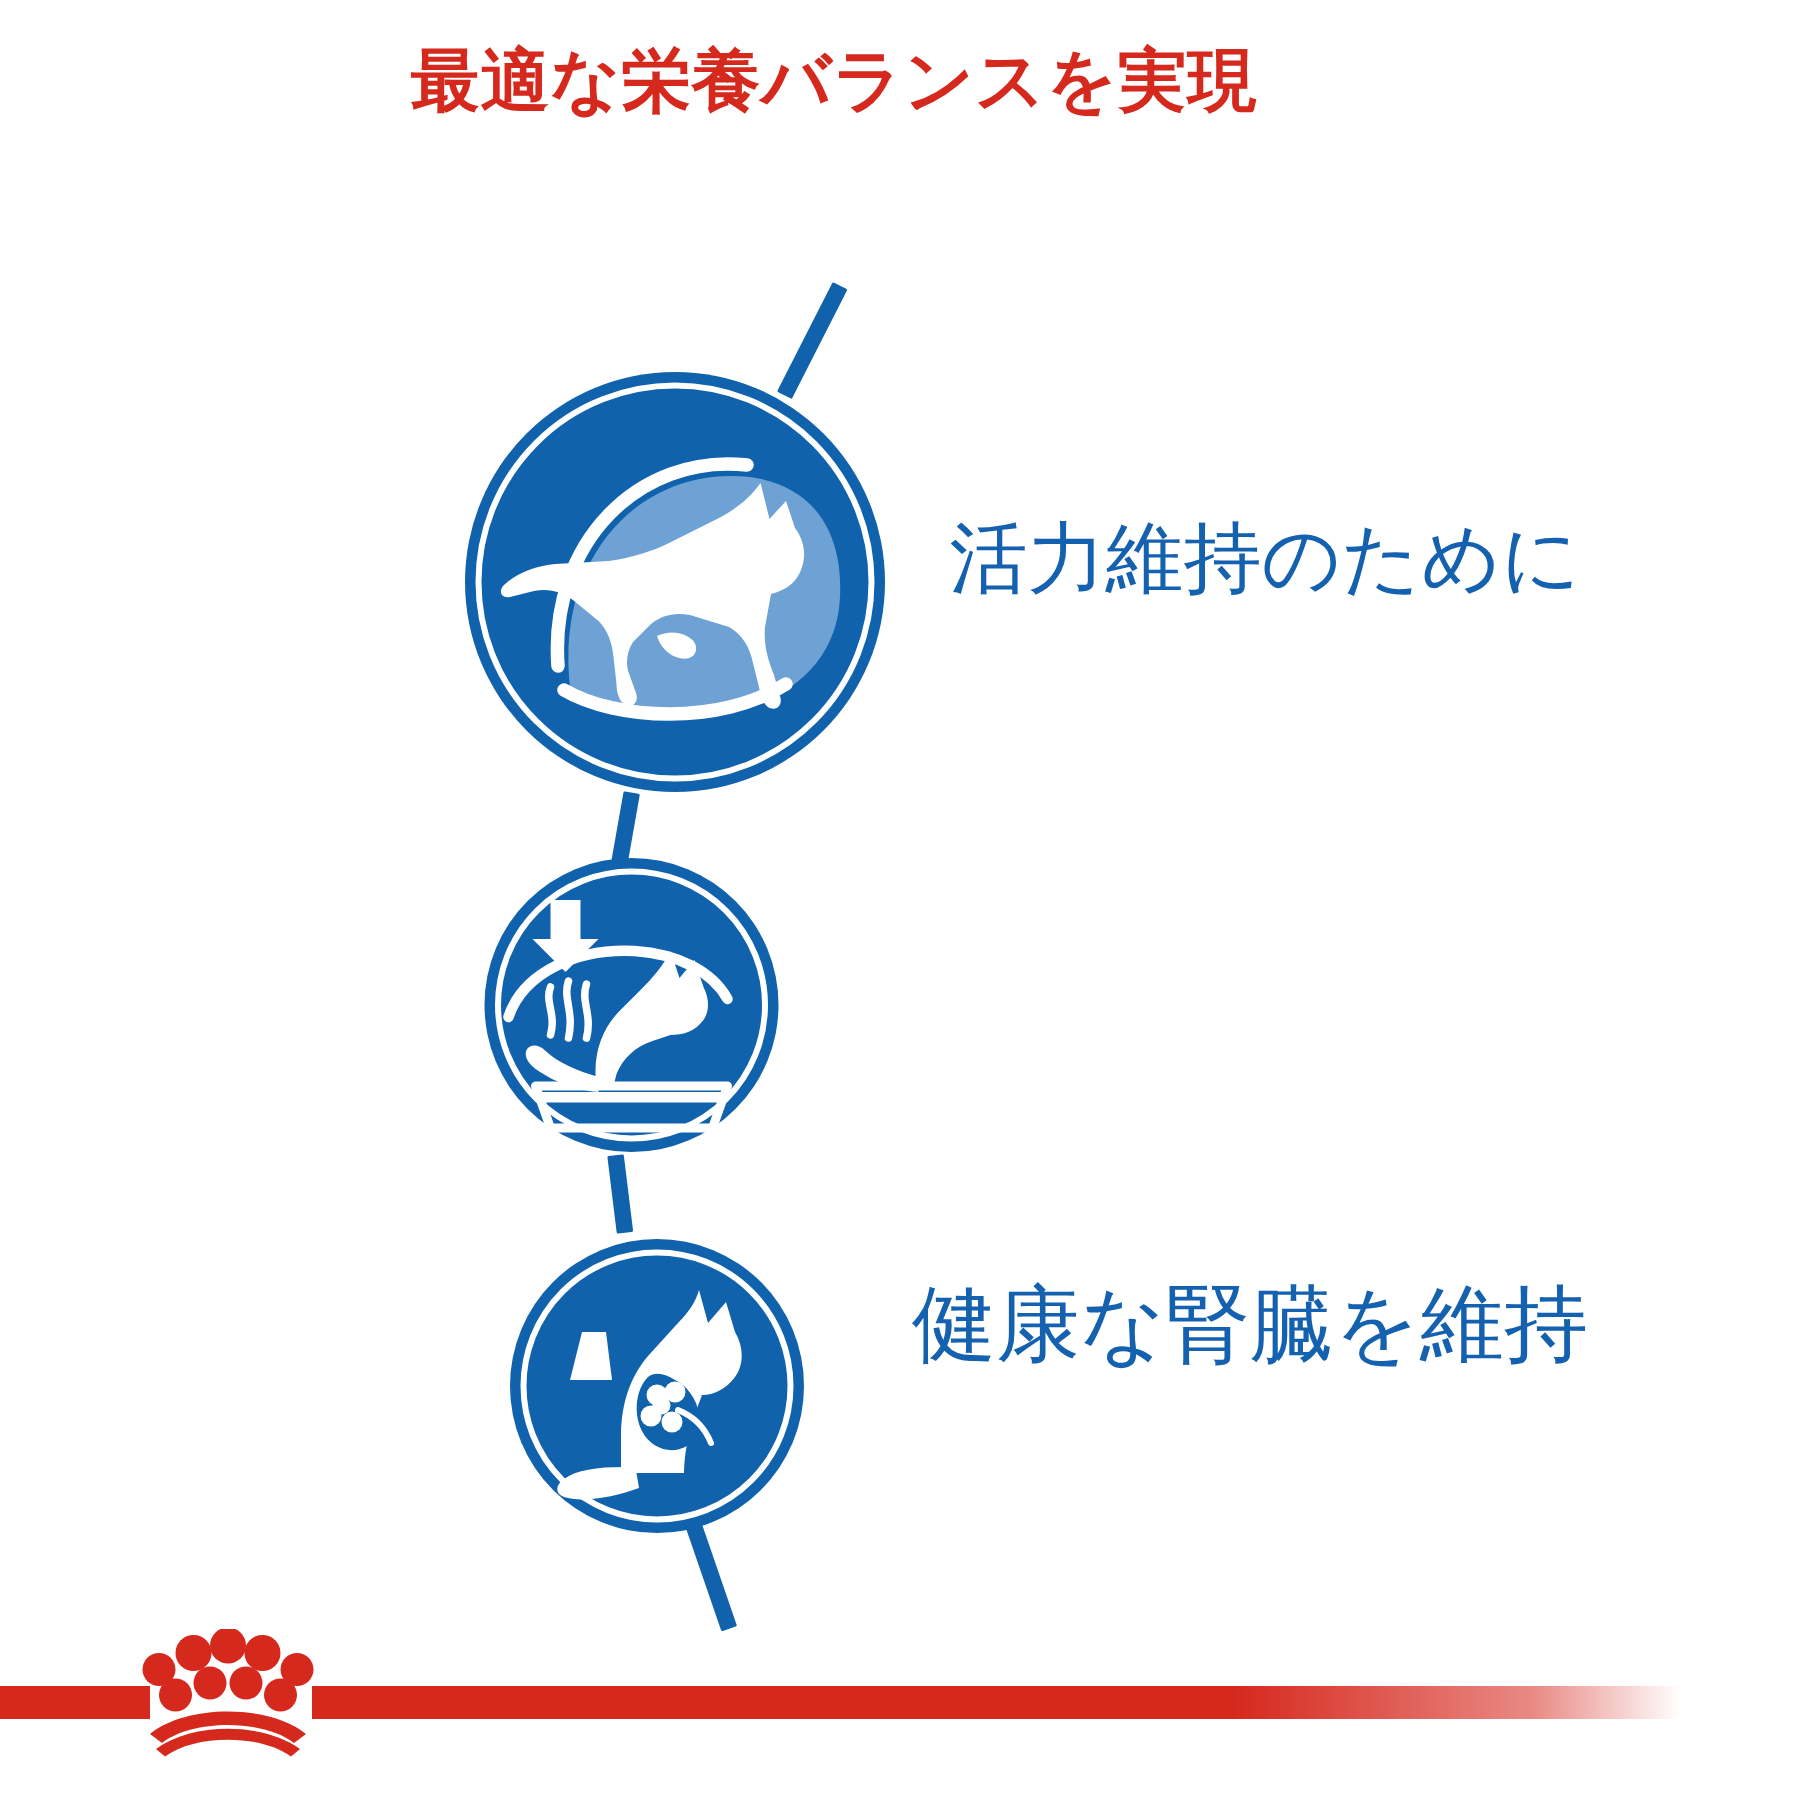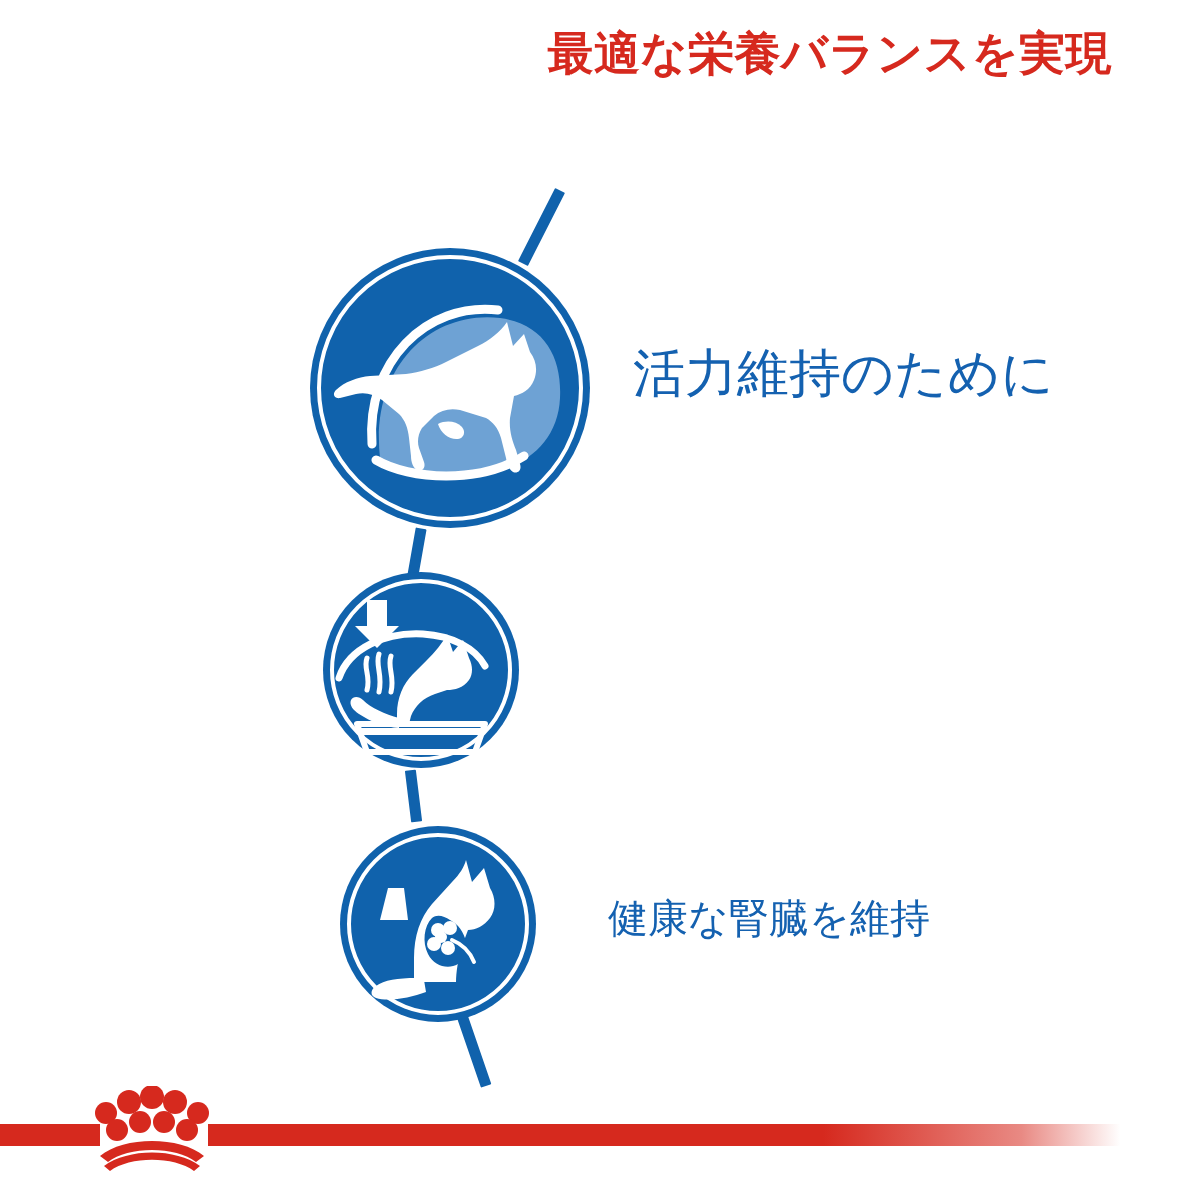--- a/index.html
+++ b/index.html
@@ -18,21 +18,21 @@
     background: #ffffff;
     overflow: hidden;
   }
 
   
   .title {
     position: absolute;
     left: 0;
     top: 28px;
     width: 1112px;
-    text-align: right;
+    text-align: center;
     font-size: 46px;
     font-weight: bold;
     color: #D6291E;
     letter-spacing: 0.5px;
     line-height: 1.1;
     white-space: nowrap;
   }
 
   
   .dash {
@@ -78,21 +78,21 @@
   
   .benefit-text {
     position: absolute;
     color: #1461B0;
     font-weight: normal;
     line-height: 1.18;
     white-space: pre-line;
   }
   #text-1 { left: 633px; top: 343px;  font-size: 52px; }
   #text-2 { left: 562px; top: 608px;  font-size: 52px; }
-  #text-3 { left: 608px; top: 895px;  font-size: 40px; }
+  #text-3 { left: 608px; top: 850px;  font-size: 56px; }
 
   
   .red-bar-left {
     position: absolute;
     left: 0;
     top: 1124px;
     width: 100px;
     height: 22px;
     background: #D6291E;
   }

